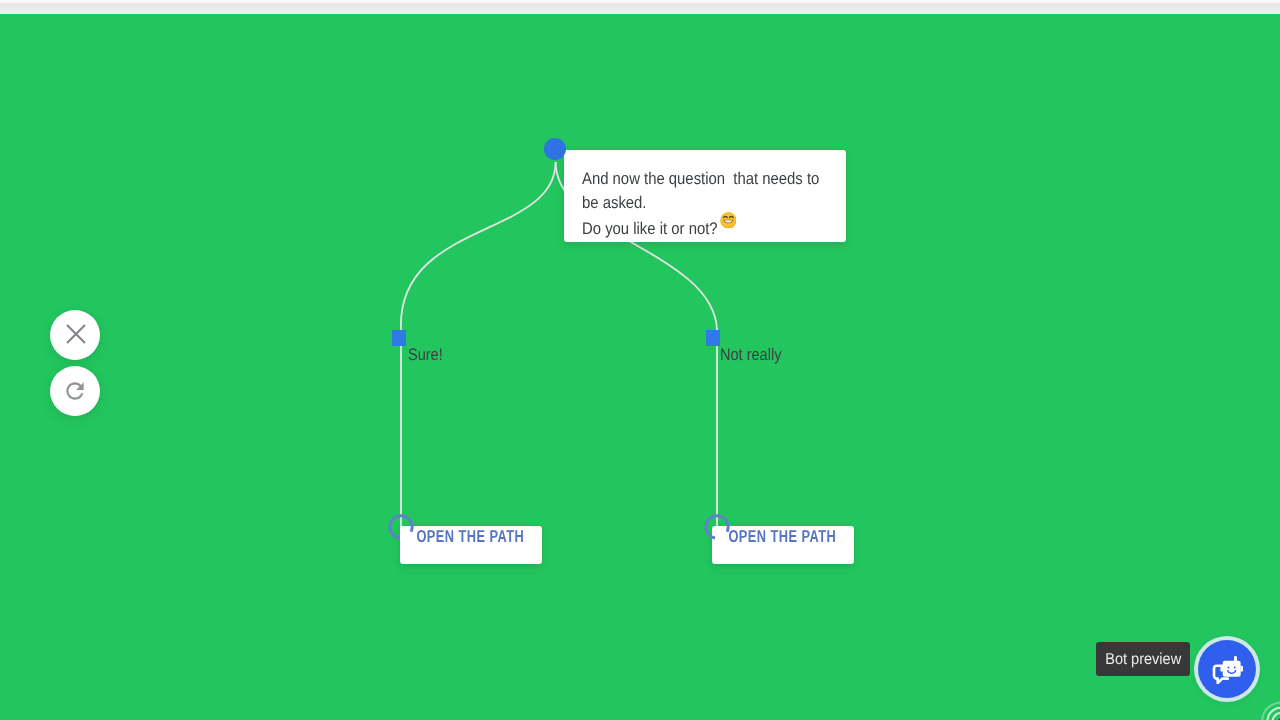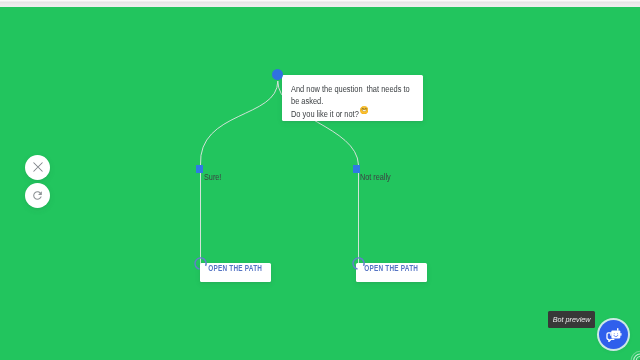--- a/index.html
+++ b/index.html
@@ -98,21 +98,21 @@
 
   <svg style="position:absolute;left:622px;top:343px;" width="18" height="17" viewBox="0 0 18 17">
     <g fill="none" stroke="#fbfbfb" stroke-width="1.05" opacity="0.75">
       <circle cx="18.4" cy="17.6" r="4.1"></circle>
       <circle cx="18.4" cy="17.6" r="6.7"></circle>
       <circle cx="18.4" cy="17.6" r="9.3" opacity="0.45"></circle>
     </g>
     <circle cx="18.5" cy="17.7" r="1.6" fill="#4a4a4a"></circle>
   </svg>
 
-  <div id="tooltip" style="left:548.4px;top:311px;width:46.4px;height:16.5px;font-style:italic;">
+  <div id="tooltip" style="left:548.4px;top:321px;width:46.4px;height:16.5px;">
     <span>Bot preview</span>
   </div>
 
   <div id="fab" style="left:599.3px;top:319.9px;width:29px;height:29px;">
     <svg width="15.5" height="15.5" viewBox="0 0 20 20">
       <path fill="none" stroke="#fff" stroke-width="1.7" stroke-linejoin="round" stroke-linecap="round" d="M9.6,7.6 H3.1 A1.8,1.8 0 0 0 1.3,9.4 V14.1 A1.8,1.8 0 0 0 3.1,15.9 H3.7 V18.8 L6.6,15.9 H10.2"></path>
       <rect x="14.2" y="1.3" width="1.9" height="3.6" rx="0.85" fill="#fff"></rect>
       <rect x="6.9" y="4.4" width="11.6" height="10.3" rx="1.4" fill="#fff"></rect>
       <rect x="5.4" y="7.6" width="1.7" height="3.8" rx="0.85" fill="#fff"></rect>
       <rect x="18.3" y="7.6" width="1.7" height="3.8" rx="0.85" fill="#fff"></rect>

